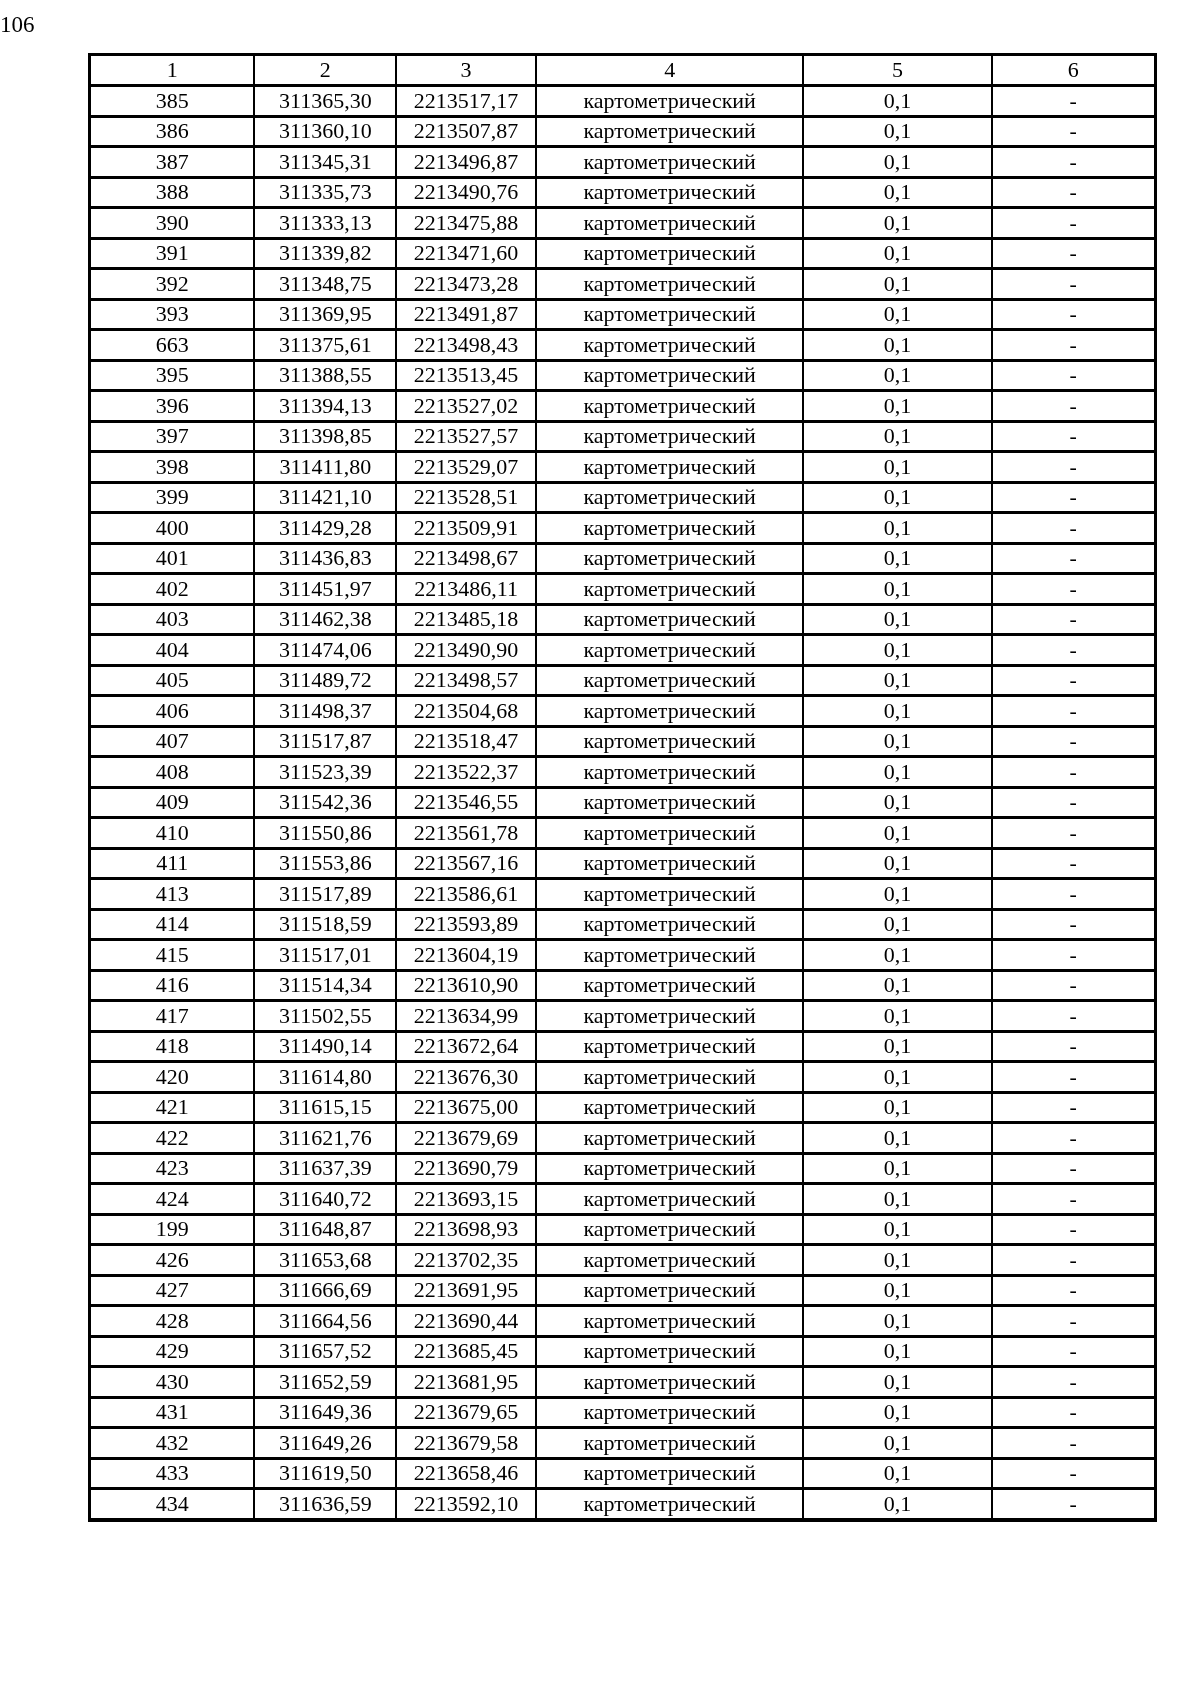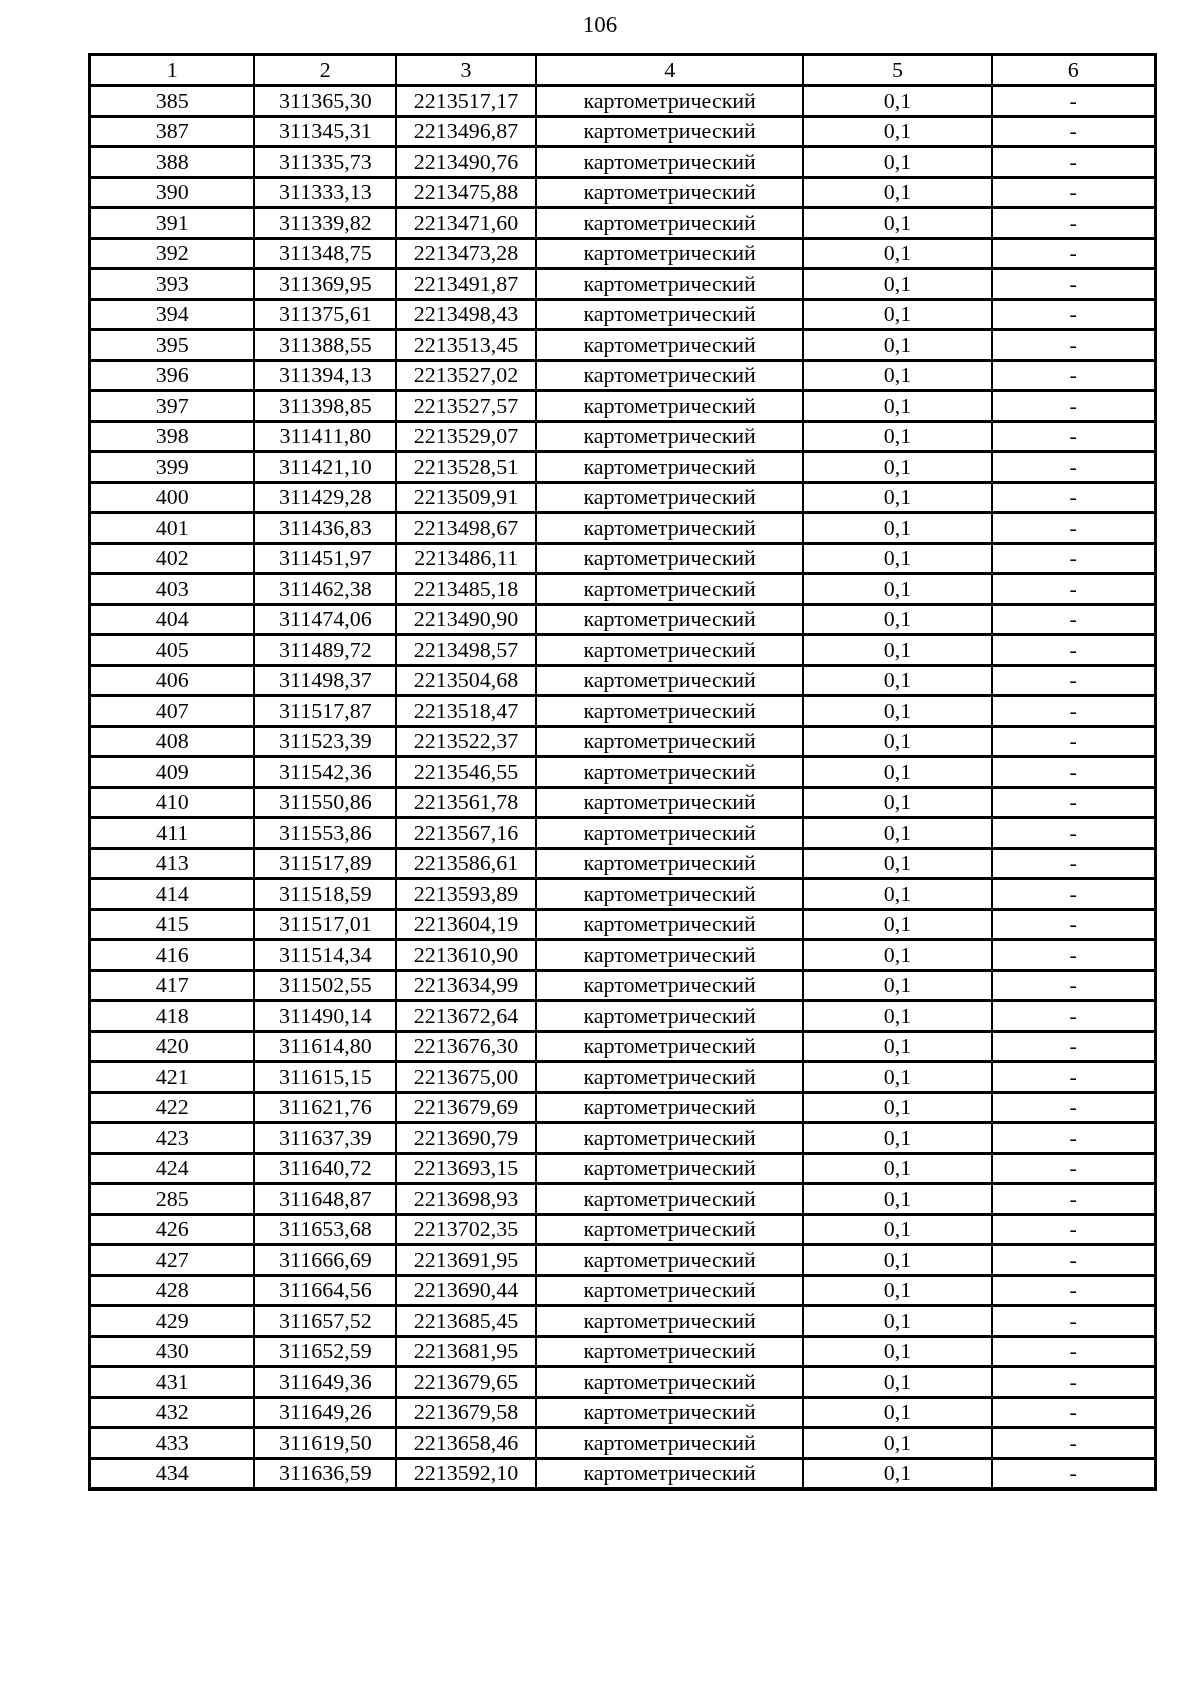--- a/index.html
+++ b/index.html
@@ -12,21 +12,20 @@
     width: 1200px;
     height: 1697px;
     font-family: "Liberation Serif", serif;
     color: #000000;
   }
   .page-number {
     position: absolute;
     top: 12px;
     left: 0;
     width: 1200px;
-    text-align: center;
     font-size: 23px;
     line-height: 1.1;
   }
   table.coords {
     position: absolute;
     top: 53px;
     left: 88px;
     width: 1069px;
     table-layout: fixed;
     border-collapse: collapse;
@@ -76,20 +75,28 @@
     <tbody>
         <tr>
           <td class="c0">385</td>
           <td class="c1">311365,30</td>
           <td class="c2">2213517,17</td>
           <td class="c3">картометрический</td>
           <td class="c4">0,1</td>
           <td class="c5">-</td>
         </tr>
         <tr>
+          <td class="c0">386</td>
+          <td class="c1">311360,10</td>
+          <td class="c2">2213507,87</td>
+          <td class="c3">картометрический</td>
+          <td class="c4">0,1</td>
+          <td class="c5">-</td>
+        </tr>
+        <tr>
           <td class="c0">387</td>
           <td class="c1">311345,31</td>
           <td class="c2">2213496,87</td>
           <td class="c3">картометрический</td>
           <td class="c4">0,1</td>
           <td class="c5">-</td>
         </tr>
         <tr>
           <td class="c0">388</td>
           <td class="c1">311335,73</td>
@@ -124,21 +131,21 @@
         </tr>
         <tr>
           <td class="c0">393</td>
           <td class="c1">311369,95</td>
           <td class="c2">2213491,87</td>
           <td class="c3">картометрический</td>
           <td class="c4">0,1</td>
           <td class="c5">-</td>
         </tr>
         <tr>
-          <td class="c0">394</td>
+          <td class="c0">663</td>
           <td class="c1">311375,61</td>
           <td class="c2">2213498,43</td>
           <td class="c3">картометрический</td>
           <td class="c4">0,1</td>
           <td class="c5">-</td>
         </tr>
         <tr>
           <td class="c0">395</td>
           <td class="c1">311388,55</td>
           <td class="c2">2213513,45</td>
@@ -356,21 +363,21 @@
         </tr>
         <tr>
           <td class="c0">424</td>
           <td class="c1">311640,72</td>
           <td class="c2">2213693,15</td>
           <td class="c3">картометрический</td>
           <td class="c4">0,1</td>
           <td class="c5">-</td>
         </tr>
         <tr>
-          <td class="c0">285</td>
+          <td class="c0">199</td>
           <td class="c1">311648,87</td>
           <td class="c2">2213698,93</td>
           <td class="c3">картометрический</td>
           <td class="c4">0,1</td>
           <td class="c5">-</td>
         </tr>
         <tr>
           <td class="c0">426</td>
           <td class="c1">311653,68</td>
           <td class="c2">2213702,35</td>

